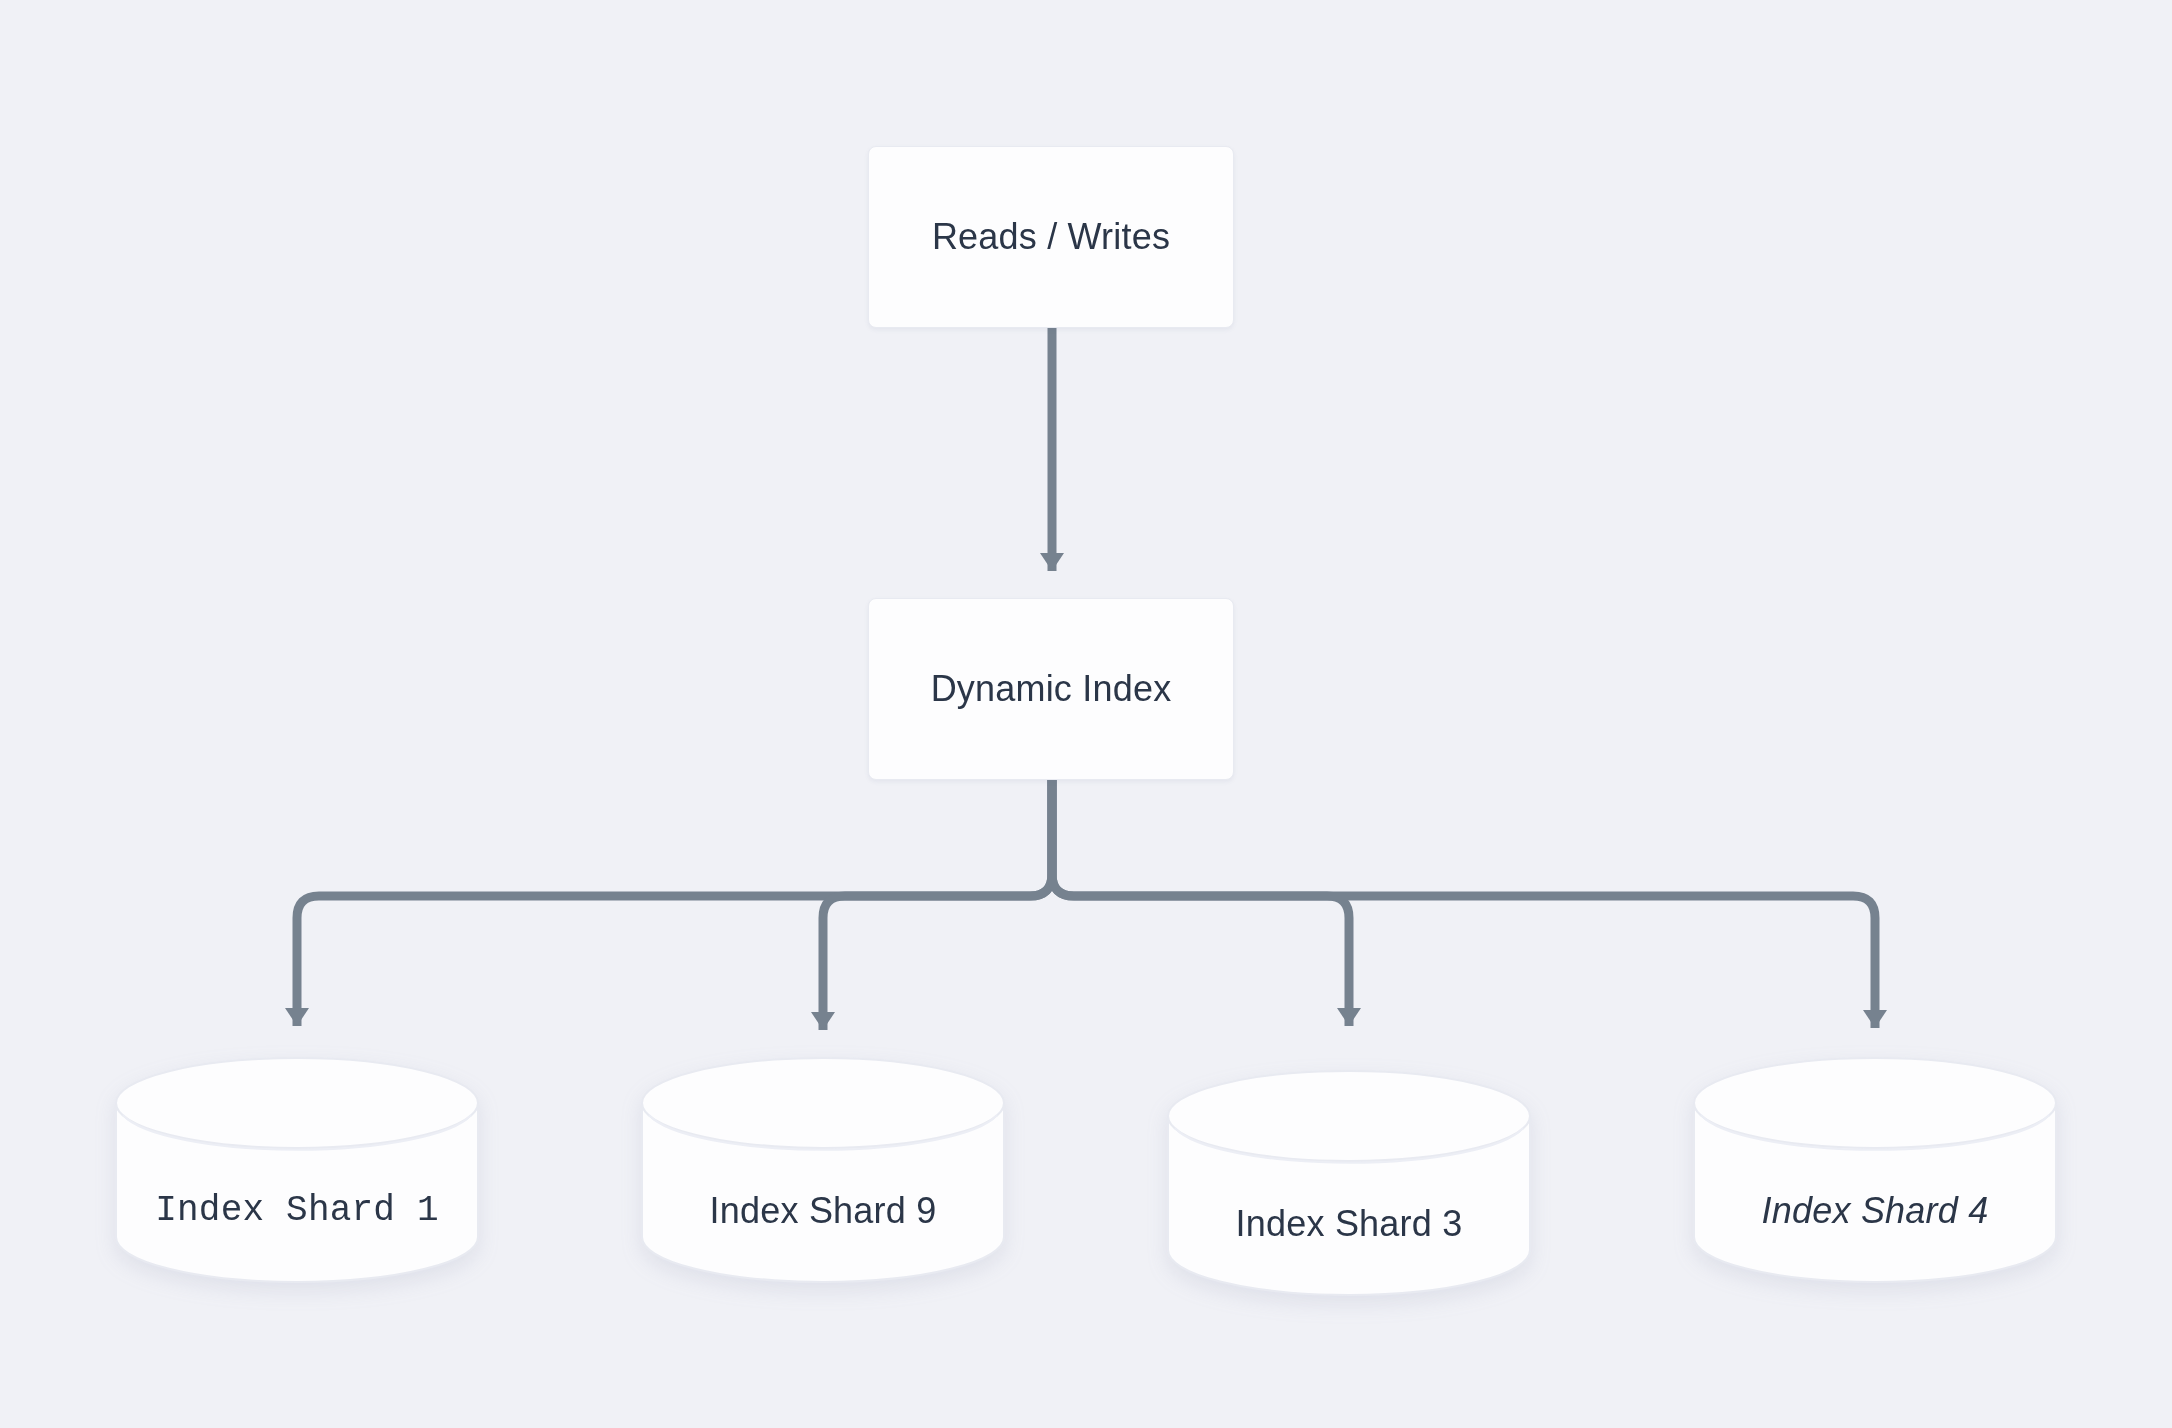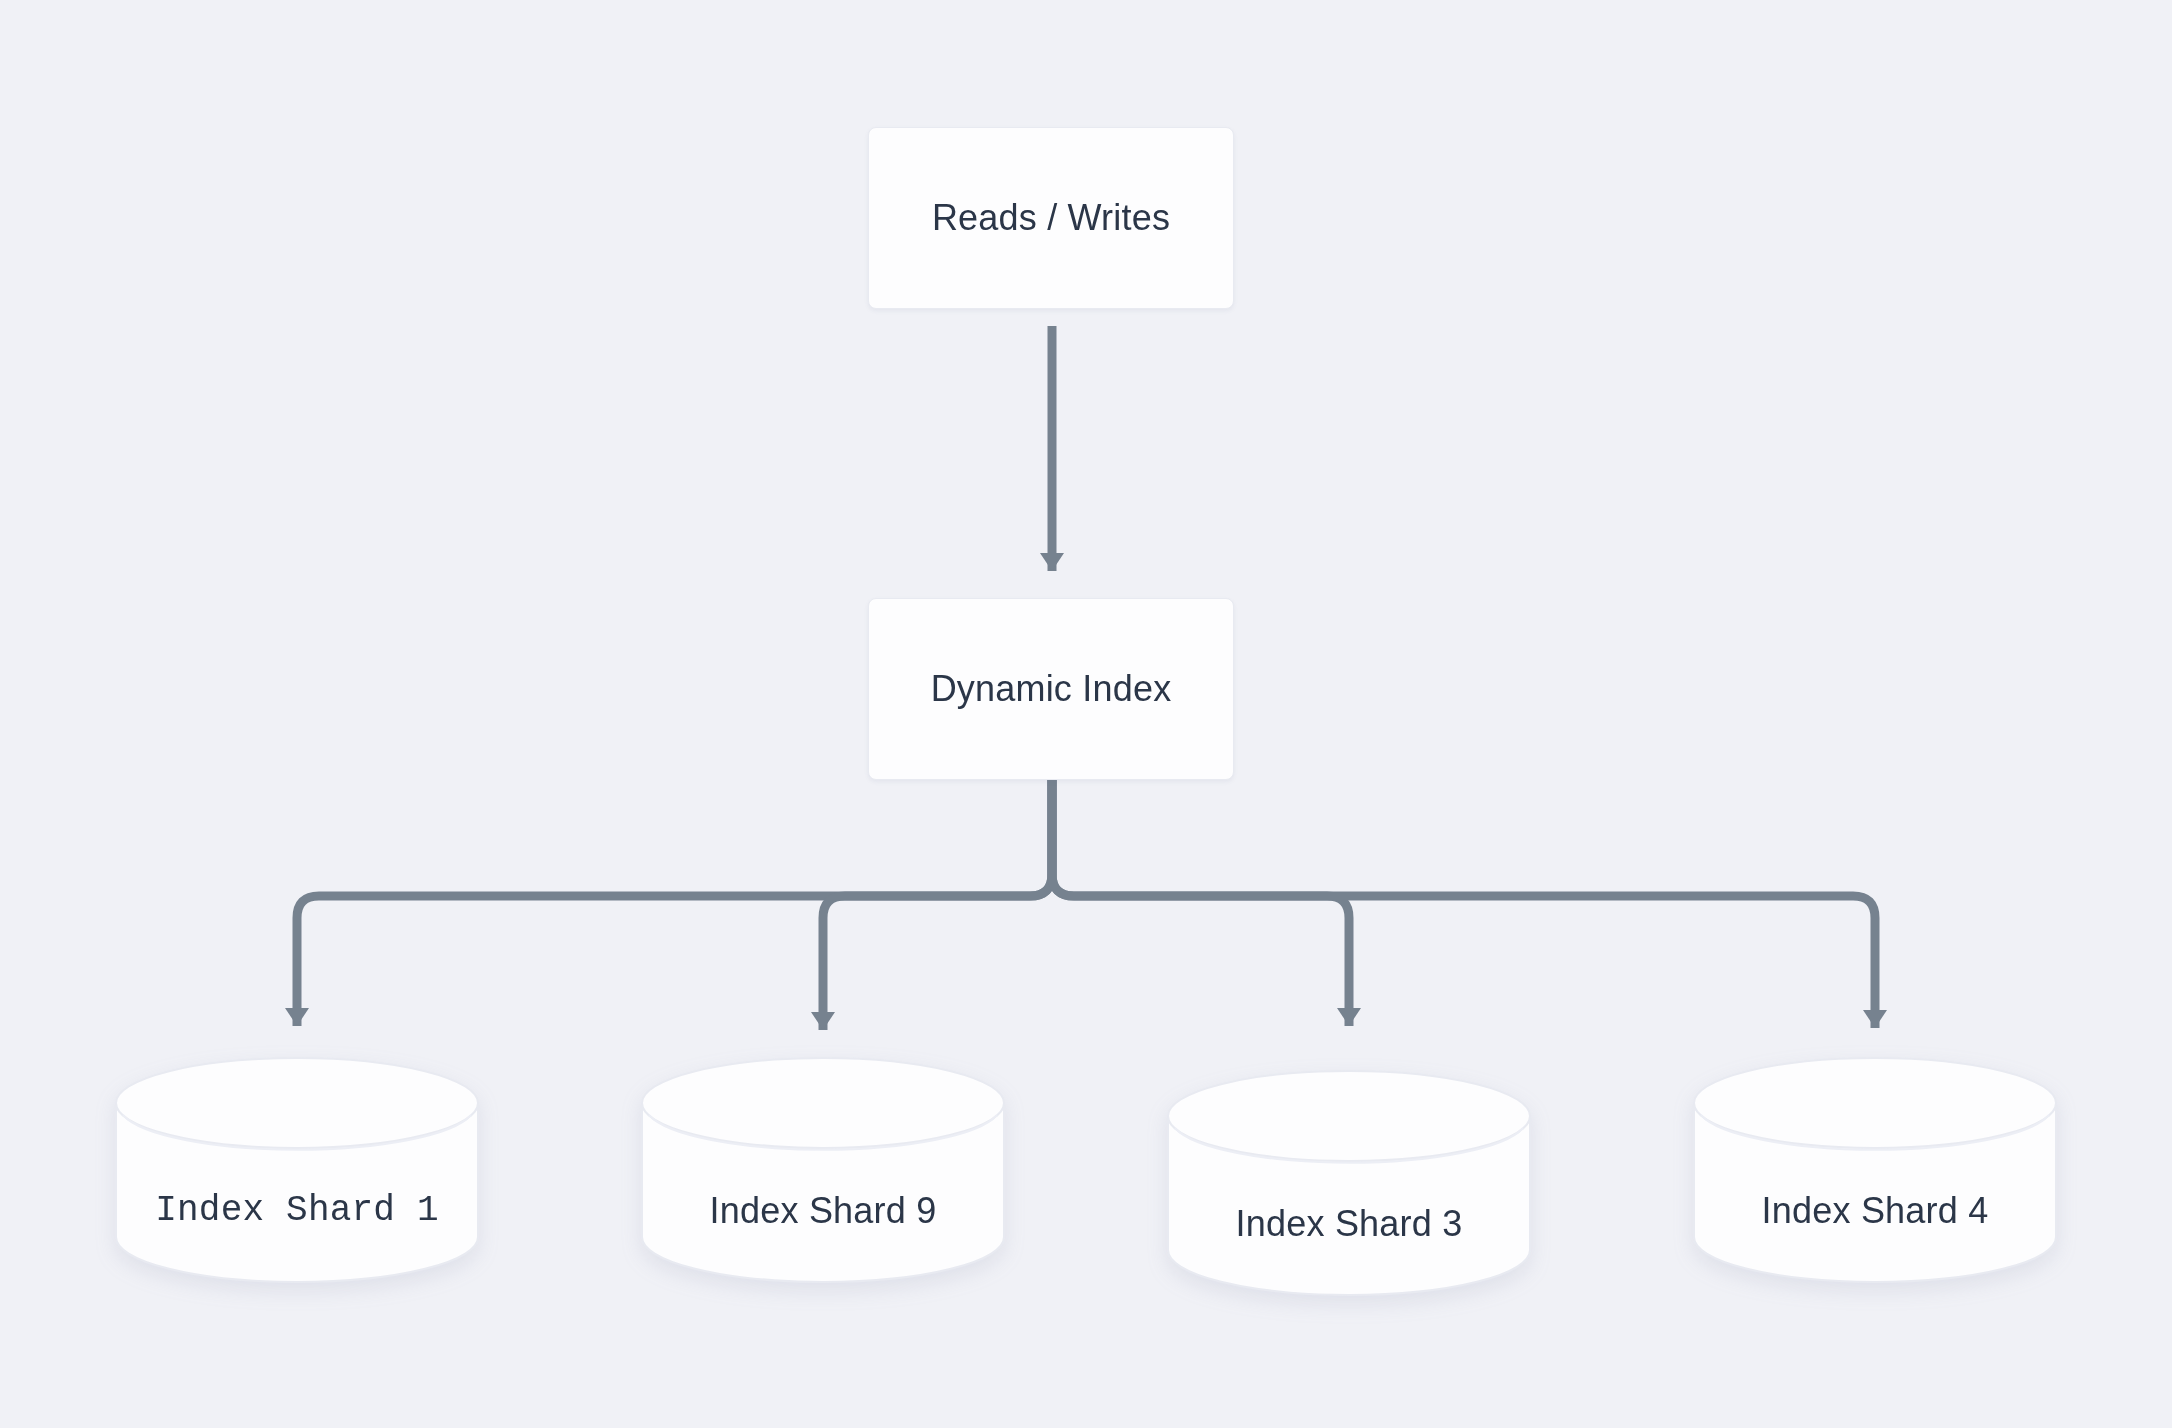--- a/index.html
+++ b/index.html
@@ -62,21 +62,21 @@
 
     <path class="edge" marker-end="url(#arrow)" d="M 1052 780 L 1052 874 Q 1052 896 1030 896 L 319 896 Q 297 896 297 918 L 297 1026"></path>
 
     <path class="edge" marker-end="url(#arrow)" d="M 1052 780 L 1052 874 Q 1052 896 1030 896 L 845 896 Q 823 896 823 918 L 823 1030"></path>
 
     <path class="edge" marker-end="url(#arrow)" d="M 1052 780 L 1052 874 Q 1052 896 1074 896 L 1327 896 Q 1349 896 1349 918 L 1349 1026"></path>
 
     <path class="edge" marker-end="url(#arrow)" d="M 1052 780 L 1052 874 Q 1052 896 1074 896 L 1853 896 Q 1875 896 1875 918 L 1875 1028"></path>
   </svg>
 
-  <div class="node-box" style="left:868px;top:127px;align-items:center;">
+  <div class="node-box" style="left:868px;top:146px;align-items:center;">
     <span class="node-label">Reads / Writes</span>
   </div>
 
   <div class="node-box" style="left:868px;top:598px;">
     <span class="node-label">Dynamic Index</span>
   </div>
 
   <div class="node-cylinder" style="left:113px;top:1055px;font-family:Liberation Mono, monospace;">
     <svg width="368" height="232" viewBox="0 0 368 232">
       <path class="cyl-body" d="M 3 48 L 3 182 A 181 45 0 0 0 365 182 L 365 48 A 181 45 0 0 1 3 48 Z"></path>
@@ -97,21 +97,21 @@
 
   <div class="node-cylinder" style="left:1165px;top:1068px;">
     <svg width="368" height="232" viewBox="0 0 368 232">
       <path class="cyl-body" d="M 3 48 L 3 182 A 181 45 0 0 0 365 182 L 365 48 A 181 45 0 0 1 3 48 Z"></path>
       <ellipse class="cyl-top" cx="184" cy="48" rx="181" ry="45"></ellipse>
       <path class="cyl-inner-rim" d="M 10 60 A 178 44 0 0 0 358 60"></path>
     </svg>
     <div class="cyl-label node-label">Index Shard 3</div>
   </div>
 
-  <div class="node-cylinder" style="left:1691px;top:1055px;">
+  <div class="node-cylinder" style="left:1691px;top:1055px;font-style:italic;">
     <svg width="368" height="232" viewBox="0 0 368 232">
       <path class="cyl-body" d="M 3 48 L 3 182 A 181 45 0 0 0 365 182 L 365 48 A 181 45 0 0 1 3 48 Z"></path>
       <ellipse class="cyl-top" cx="184" cy="48" rx="181" ry="45"></ellipse>
       <path class="cyl-inner-rim" d="M 10 60 A 178 44 0 0 0 358 60"></path>
     </svg>
     <div class="cyl-label node-label">Index Shard 4</div>
   </div>
 
 </div>
 

